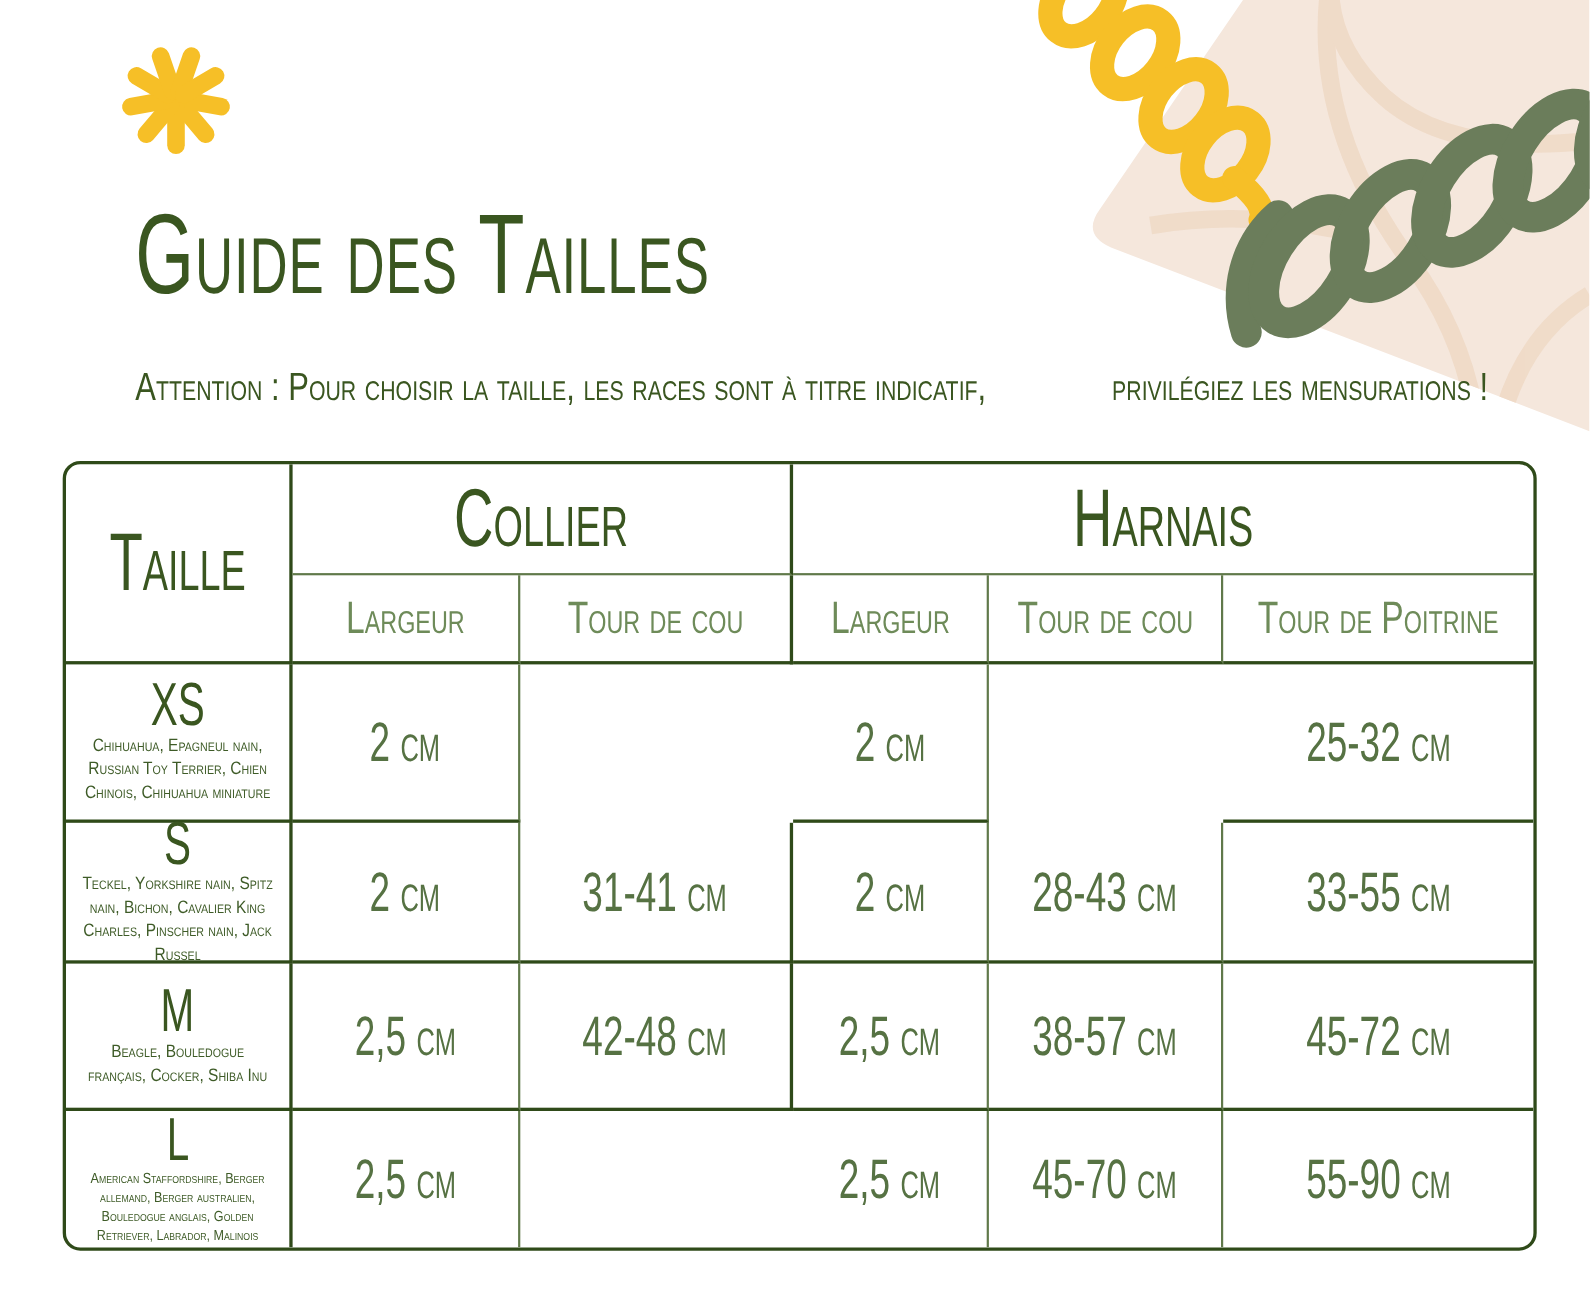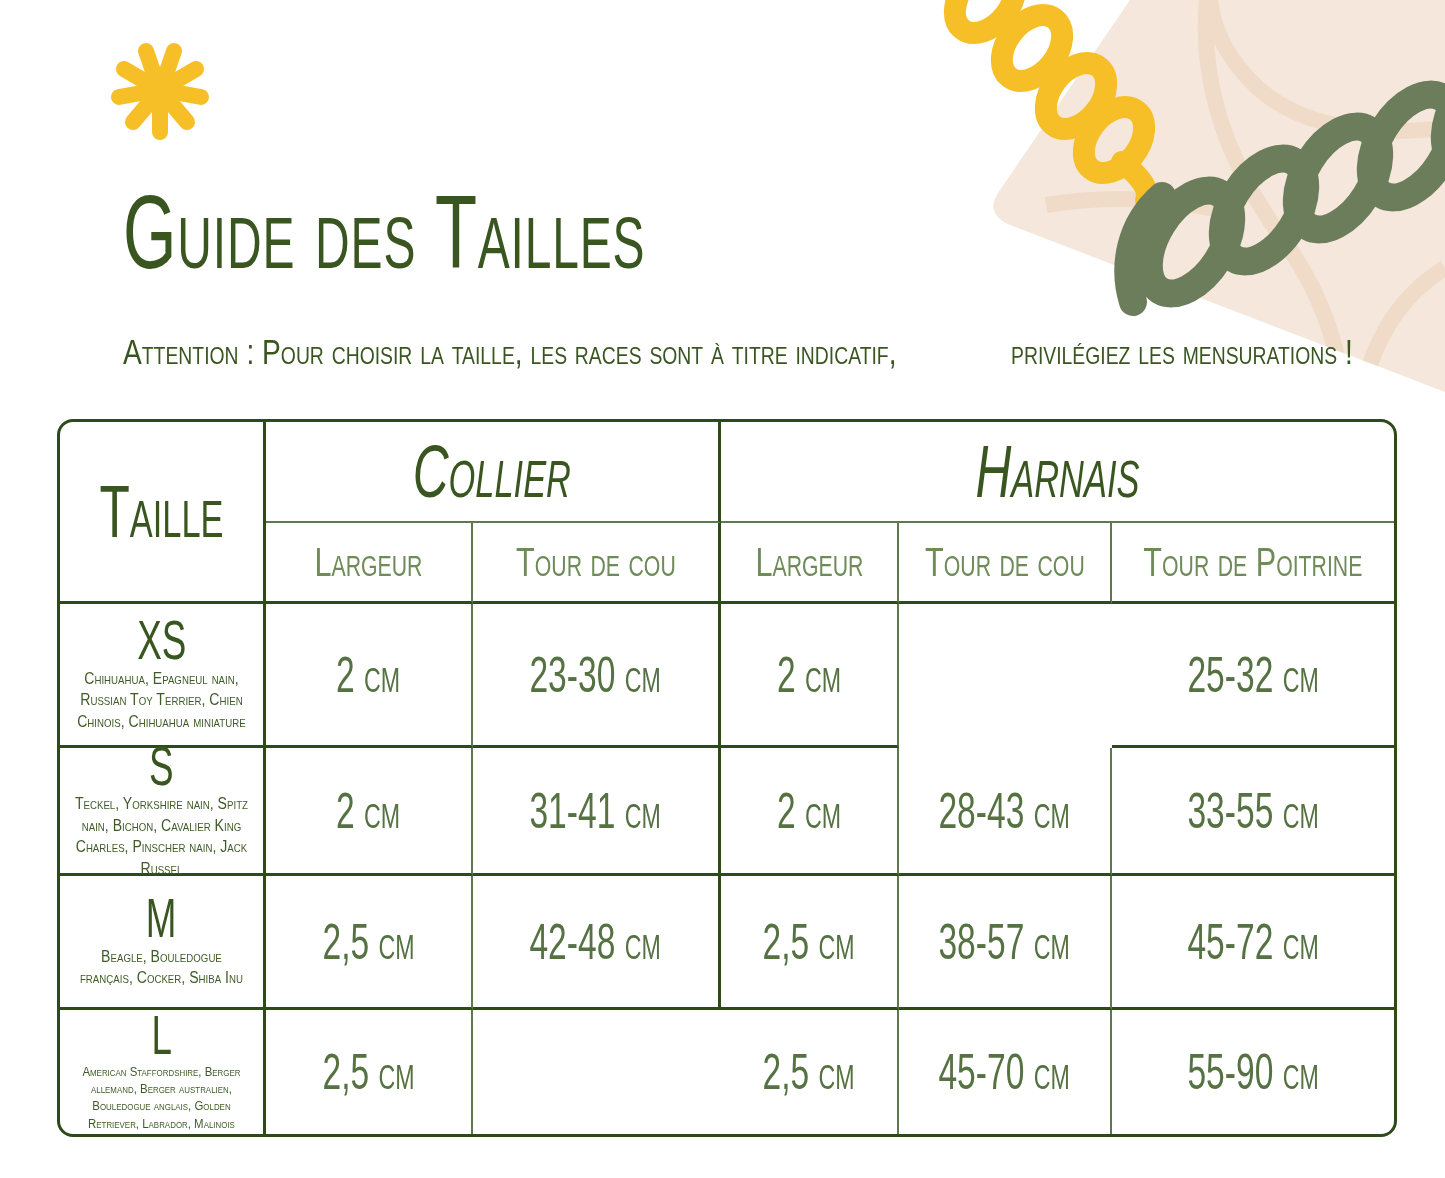--- a/index.html
+++ b/index.html
@@ -46,21 +46,21 @@
     box-sizing:border-box;min-width:0;min-height:0;
   }
   .gc1{grid-column:1}.gc2{grid-column:2}.gc3{grid-column:3}
   .gc4{grid-column:4}.gc5{grid-column:5}.gc6{grid-column:6}
   .gc23{grid-column:2/4}.gc46{grid-column:4/7}
   .gr1{grid-row:1}.gr2{grid-row:2}.gr12{grid-row:1/3}
   .gr3{grid-row:3}.gr4{grid-row:4}.gr5{grid-row:5}.gr6{grid-row:6}
 
   .br-minor{border-right:2px solid #60794A;align-items:center;}
   .br-major{border-right:3px solid #2F4A19;}
-  .bb-minor{border-bottom:2px solid #60794A;font-style:italic;}
+  .bb-minor{border-bottom:2px solid #60794A;}
   .bb-major{border-bottom:3px solid #2F4A19;}
 
   .group-head{font-size:62px;color:#3A5620;font-weight:500;line-height:1;white-space:nowrap;}
   .sub-head{font-size:36px;color:#6E8B59;font-weight:500;line-height:1;white-space:nowrap;transform:scale(0.85,1.15);display:inline-block;}
   .val{font-size:42px;color:#567243;font-weight:400;line-height:1;white-space:nowrap;}
   .size-letter{font-size:46px;color:#3A5620;font-weight:500;line-height:1;margin-bottom:5px;}
   .breeds{
     font-size:16px;color:#3E5B27;font-weight:500;line-height:1.32;
     width:97%;transform:scale(0.88,1.02);
   }
@@ -151,23 +151,20 @@
     <span class="size-letter sc cond">XS</span>
     <span class="breeds sc">Chihuahua, Epagneul nain, Russian Toy Terrier, Chien Chinois, Chihuahua miniature</span>
   </div>
 
   <div class="cell gc6 gr2 bb-major">
     <span class="sub-head sc">Tour de Poitrine</span>
   </div>
   <div class="cell gc2 gr3 br-minor bb-major">
     <span class="val sc cond">2 cm</span>
   </div>
-  <div class="cell gc3 gr3 br-major bb-major">
-    <span class="val sc cond">23-30 cm</span>
-  </div>
   <div class="cell gc4 gr3 br-minor bb-major">
     <span class="val sc cond">2 cm</span>
   </div>
   <div class="cell gc6 gr3 bb-major">
     <span class="val sc cond">25-32 cm</span>
   </div>
 
   <div class="cell gc1 gr4 br-major bb-major">
     <span class="size-letter sc cond">S</span>
     <span class="breeds sc">Teckel, Yorkshire nain, Spitz nain, Bichon, Cavalier King Charles, Pinscher nain, Jack Russel</span>

